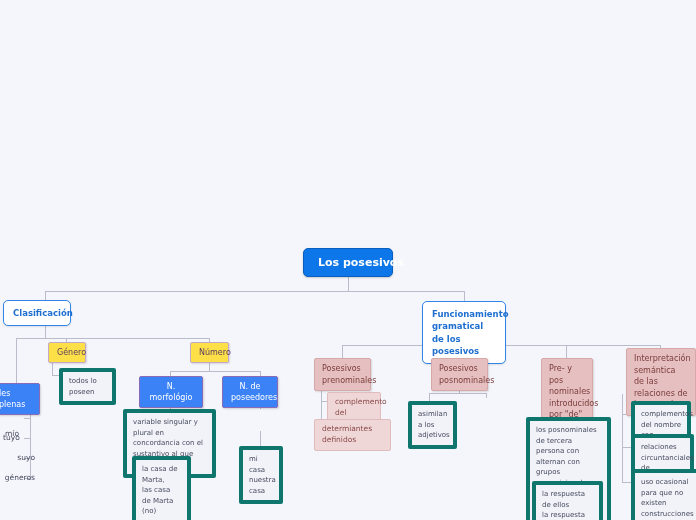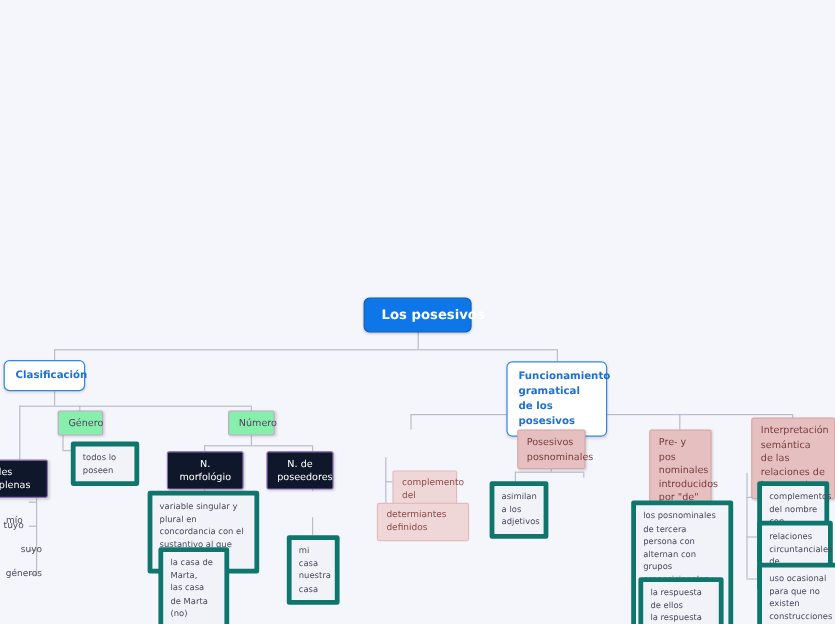--- a/index.html
+++ b/index.html
@@ -26,27 +26,27 @@
   }
   
   .lvl1{
     background:#ffffff;border:1px solid #2f86e8;border-radius:5px;
     color:#1f6fd0;font-weight:bold;font-size:8.5px;line-height:1.45;
     padding:6px 9px;
     box-shadow:0 1px 2px rgba(0,0,0,.10);
   }
   
   .mauve{
-    background:#86efac;border:1px solid #c3a8c9;border-radius:2px;
+    background:#fde047;border:1px solid #c3a8c9;border-radius:2px;
     color:#5a3d63;font-size:8px;line-height:1.4;padding:4px 8px;
     box-shadow:1px 1px 2px rgba(0,0,0,.13);
   }
   
   .purple{
-    background:#0f172a;border:1px solid #8a6bb5;border-radius:2px;
+    background:#3b82f6;border:1px solid #8a6bb5;border-radius:2px;
     color:#ffffff;font-size:8px;line-height:1.4;padding:4px 8px;
     box-shadow:1px 1px 2px rgba(0,0,0,.15);
   }
   
   .rose{
     background:#e6c0c0;border:1px solid #d6a8a8;border-radius:2px;
     color:#7a3b3b;font-size:8px;line-height:1.45;padding:4px 7px;
     box-shadow:1px 1px 2px rgba(0,0,0,.13);
   }
   .rose-light{
@@ -145,20 +145,21 @@
   <div class="node purple" style="left:139px;top:376px;width:64px;text-align:center;">N. morfológio</div>
   <div class="node purple" style="left:222px;top:376px;width:56px;text-align:center;">N. de poseedores</div>
 
   <div class="node leaf" style="left:123px;top:409px;width:93px;white-space:pre-line;">variable singular y plural en concordancia con el sustantivo al que acompañan</div>
   <div class="node leaf" style="left:132px;top:456px;width:59px;white-space:pre-line;">la casa de Marta,
 las casa de Marta (no)</div>
 
   <div class="node leaf" style="left:239px;top:446px;width:44px;white-space:pre-line;">mi casa
 nuestra casa</div>
 
+  <div class="node rose" style="left:314px;top:358px;width:57px;">Posesivos prenominales</div>
 
   <div class="node rose" style="left:431px;top:358px;width:57px;">Posesivos posnominales</div>
 
   <div class="node rose" style="left:541px;top:358px;width:52px;">Pre- y pos nominales introducidos por "de"</div>
 
   <div class="node rose" style="left:626px;top:348px;width:70px;">Interpretación semántica de las relaciones de los posesivos</div>
 
   <div class="node rose-light" style="left:327px;top:392px;width:54px;">complemento del nombre</div>
   <div class="node rose-light" style="left:314px;top:419px;width:77px;">determiantes definidos</div>
 

